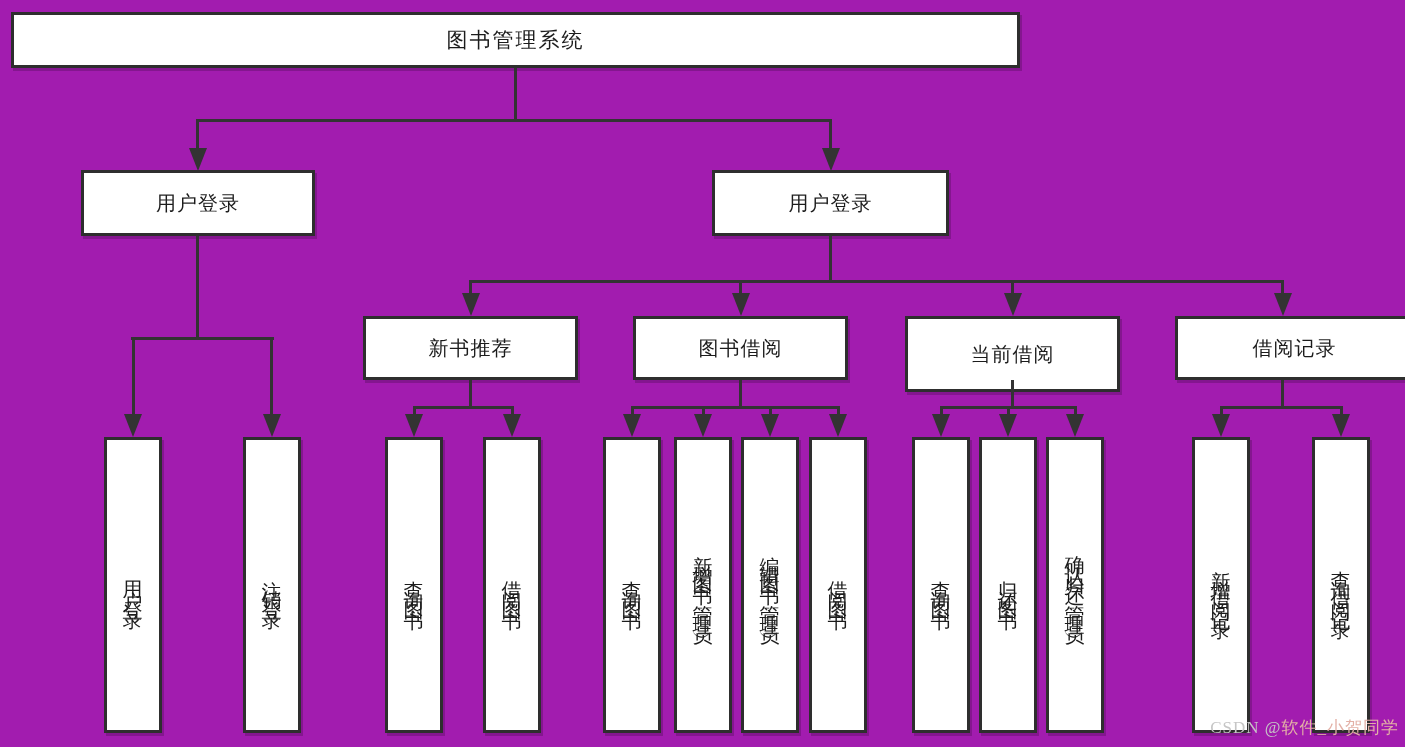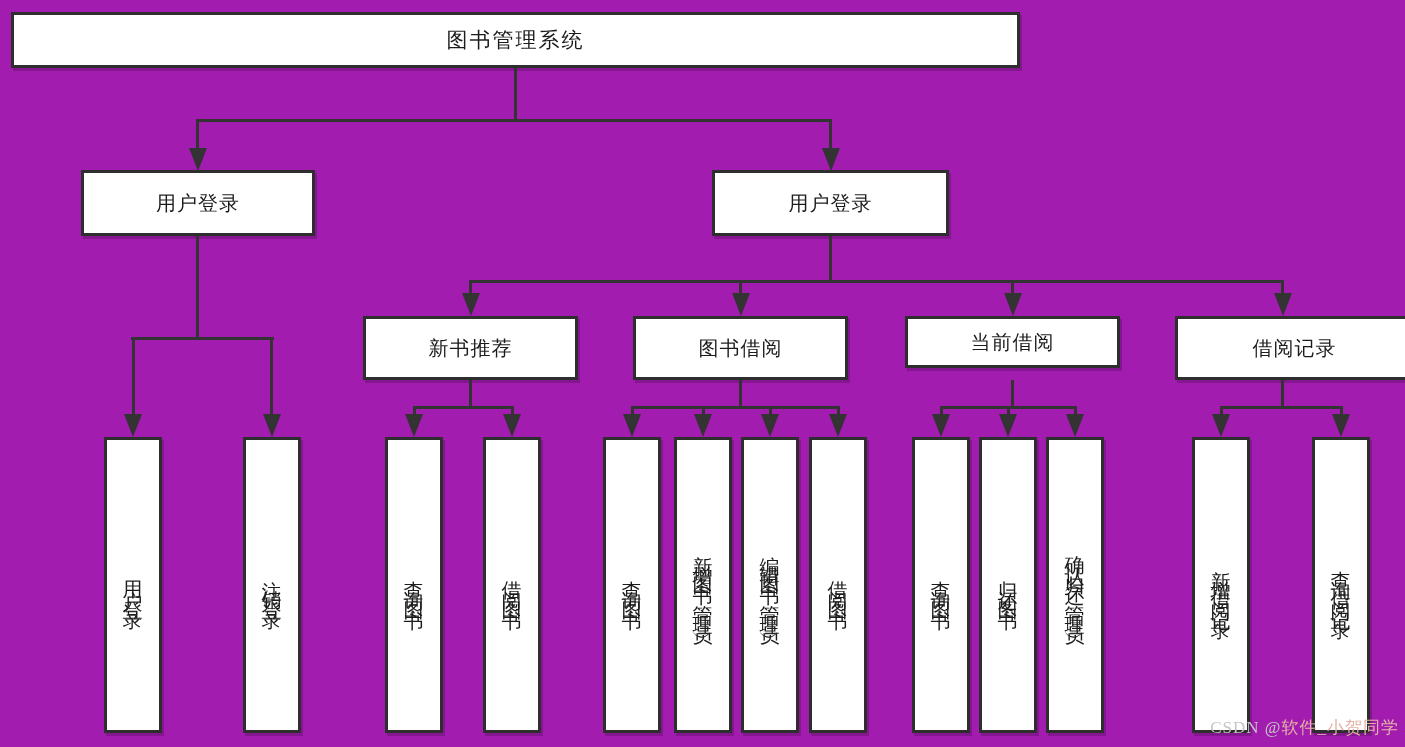--- a/index.html
+++ b/index.html
@@ -92,21 +92,21 @@
   <div class="ahead" style="left:1004px; top:293px;"></div>
   <div class="vline" style="left:1281px; top:280px; height:16px;"></div>
   <div class="ahead" style="left:1274px; top:293px;"></div>
 
   <div class="node group-node" style="left:363px; top:316px; width:215px; height:64px;">
     <span>新书推荐</span>
   </div>
   <div class="node group-node" style="left:633px; top:316px; width:215px; height:64px;">
     <span>图书借阅</span>
   </div>
-  <div class="node group-node" style="left:905px; top:316px; width:215px; height:52px;">
+  <div class="node group-node" style="left:905px; top:316px; width:215px; height:76px;">
     <span>当前借阅</span>
   </div>
   <div class="node group-node" style="left:1175px; top:316px; width:239px; height:64px;">
     <span>借阅记录</span>
   </div>
 
   <div class="vline" style="left:469px; top:380px; height:29px;"></div>
   <div class="hline" style="left:413px; top:406px; width:101px;"></div>
   <div class="vline" style="left:413px; top:406px; height:11px;"></div>
   <div class="ahead" style="left:405px; top:414px;"></div>

